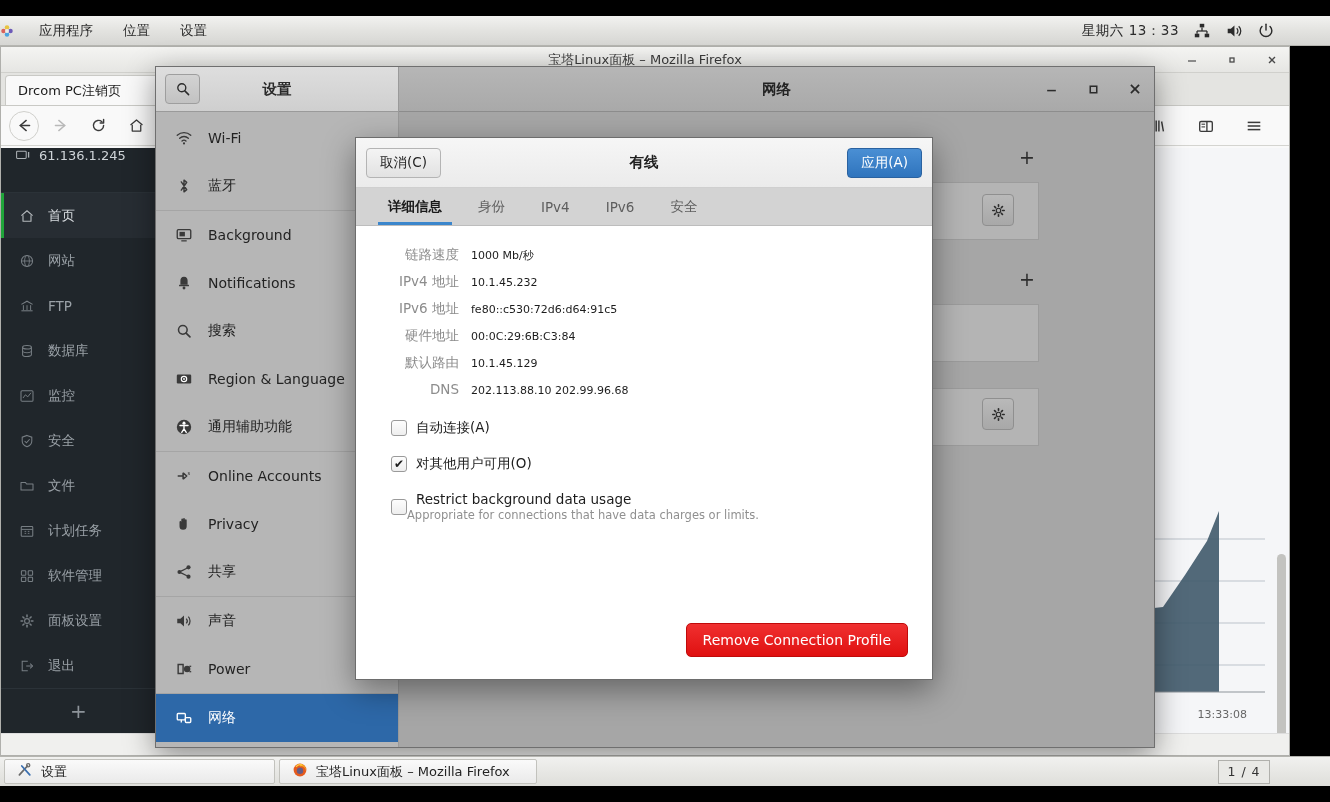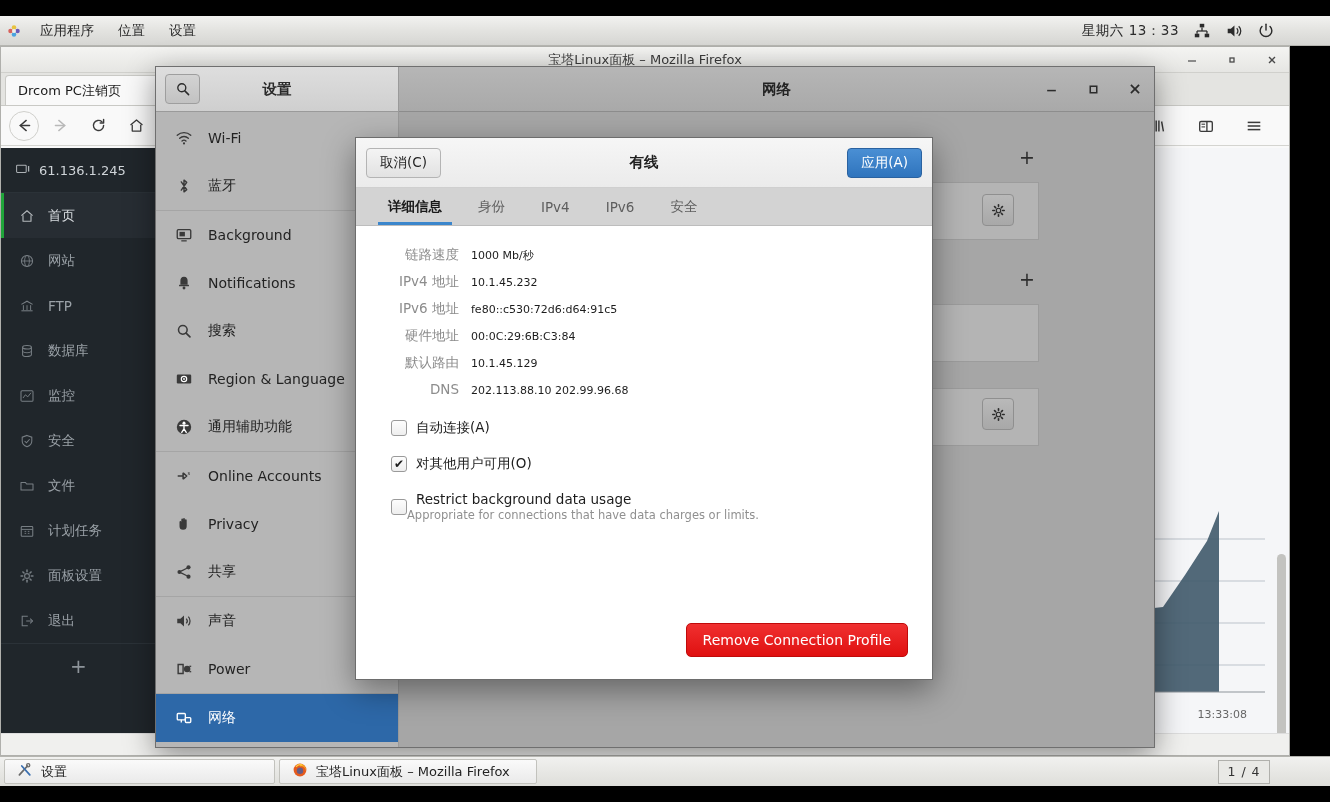--- a/index.html
+++ b/index.html
@@ -11,21 +11,21 @@
   }
   #screen { position: relative; width: 1330px; height: 802px; background: #000; }
 
   
   #top-panel {
     position: absolute; left: 0; top: 16px; width: 1330px; height: 30px;
     background: linear-gradient(to bottom, #f2f2f0 0%, #e3e3e0 50%, #d6d6d3 100%);
     border-bottom: 1px solid #b5b5b0;
     display: flex; align-items: center;
   }
-  #top-panel .tp-left { display: flex; align-items: center; padding-left: 7px; gap: 2px; }
+  #top-panel .tp-left { display: flex; align-items: center; padding-left: 0; gap: 8px; }
   #top-panel .tp-item {
     font-size: 13.5px; color: #2b2b2b; padding: 3px 11px; cursor: default;
     white-space: nowrap;
   }
   #top-panel .tp-right {
     margin-left: auto; display: flex; align-items: center; gap: 14px;
     padding-right: 55px;
   }
   #top-panel .tp-clock { font-size: 13.5px; color: #2b2b2b; letter-spacing: .5px; }
   .starburst { width: 14px; height: 14px; position: relative; display:inline-block; }
@@ -71,21 +71,21 @@
   #ff-content {
     position: absolute; left:0; top: 101px; width: 1288px; height: 607px;
     background: #f5f6f8; display: flex; overflow: hidden;
   }
   
   #bt-side {
     width: 155px; background: #20262b; color: #9aa1a7; flex-shrink: 0;
     display:flex; flex-direction:column;
   }
   #bt-host {
-    height: 45px; display:flex; align-items:center; gap:8px; padding-left: 14px;
+    height: 45px; display:flex; align-items:flex-start; gap:8px; padding-left: 14px;
     color:#cfd4d8; font-size: 13px; border-bottom: 1px solid #2b3238;
   }
   .bt-item {
     height: 45px; display:flex; align-items:center; gap: 13px; padding-left: 18px;
     font-size: 13.5px; color: #9aa1a7; position: relative;
   }
   .bt-item.active { background: #272d33; color: #d7dbdf; }
   .bt-item.active::before {
     content:""; position:absolute; left:0; top:0; bottom:0; width:3px; background:#20a53a;
   }
@@ -418,20 +418,31 @@
                 <svg width="16" height="16" viewBox="0 0 20 20">
                   <rect x="2.8" y="4.5" width="14.4" height="12" rx="1" fill="none" stroke="#8d949a" stroke-width="1.3"></rect>
                   <line x1="2.8" y1="8" x2="17.2" y2="8" stroke="#8d949a" stroke-width="1.2"></line>
                   <line x1="7" y1="10.5" x2="9" y2="10.5" stroke="#8d949a" stroke-width="1.1"></line>
                   <line x1="11" y1="10.5" x2="13" y2="10.5" stroke="#8d949a" stroke-width="1.1"></line>
                   <line x1="7" y1="13" x2="9" y2="13" stroke="#8d949a" stroke-width="1.1"></line>
                   <line x1="11" y1="13" x2="13" y2="13" stroke="#8d949a" stroke-width="1.1"></line>
                 </svg>
               </span>
               <span>计划任务</span>
+            </div>
+            <div class="bt-item">
+              <span class="bt-ico">
+                <svg width="16" height="16" viewBox="0 0 20 20">
+                  <rect x="3" y="3.5" width="5.5" height="5.5" rx="1" fill="none" stroke="#8d949a" stroke-width="1.3"></rect>
+                  <rect x="11.5" y="3.5" width="5.5" height="5.5" rx="1" fill="none" stroke="#8d949a" stroke-width="1.3"></rect>
+                  <rect x="3" y="11.5" width="5.5" height="5.5" rx="1" fill="none" stroke="#8d949a" stroke-width="1.3"></rect>
+                  <rect x="11.5" y="11.5" width="5.5" height="5.5" rx="1" fill="none" stroke="#8d949a" stroke-width="1.3"></rect>
+                </svg>
+              </span>
+              <span>软件管理</span>
             </div>
             <div class="bt-item">
               <span class="bt-ico">
                 <svg width="16" height="16" viewBox="0 0 20 20">
                   <circle cx="10" cy="10" r="3" fill="none" stroke="#8d949a" stroke-width="1.4"></circle>
                   <g stroke="#8d949a" stroke-width="1.9" stroke-linecap="round">
                     <line x1="10" y1="2.6" x2="10" y2="4.6"></line>
                     <line x1="10" y1="15.4" x2="10" y2="17.4"></line>
                     <line x1="2.6" y1="10" x2="4.6" y2="10"></line>
                     <line x1="15.4" y1="10" x2="17.4" y2="10"></line>

